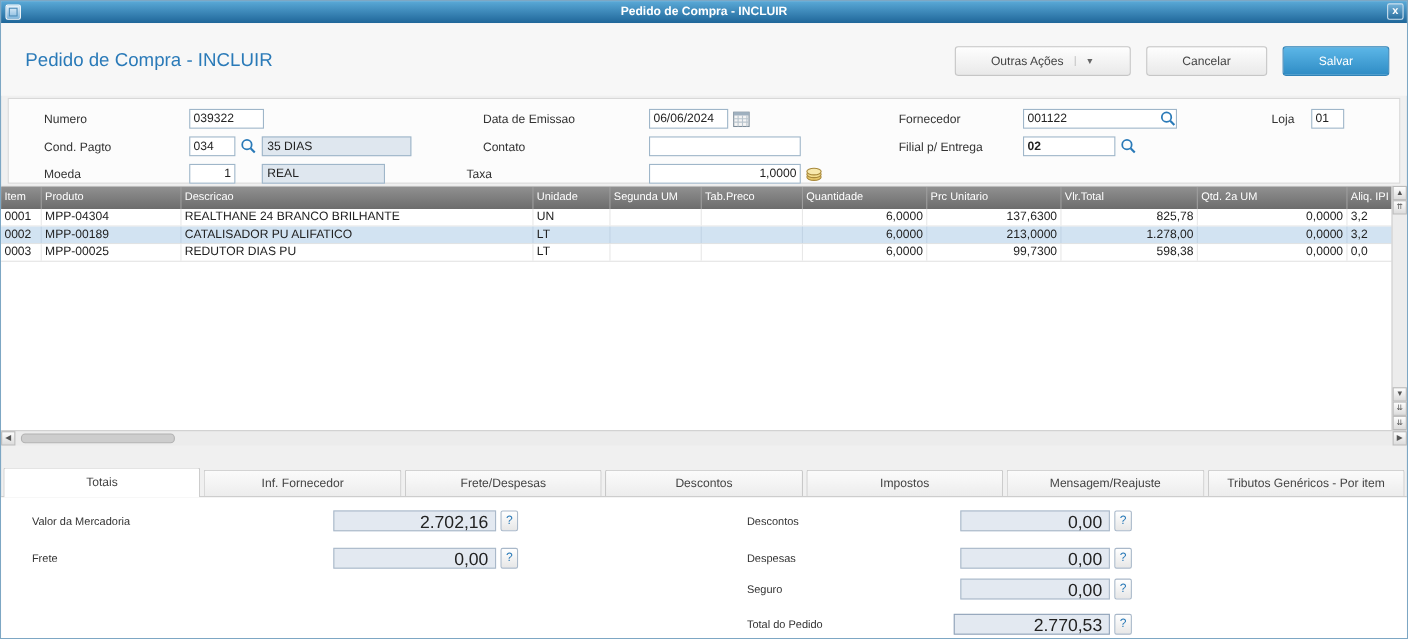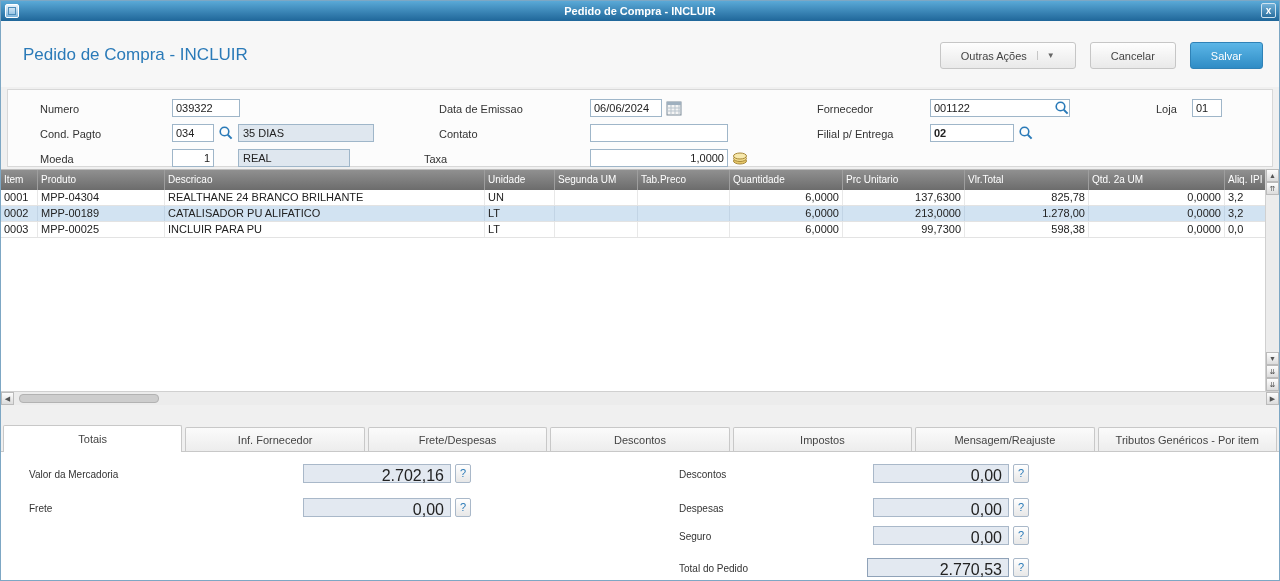--- a/index.html
+++ b/index.html
@@ -16,21 +16,21 @@
   .close-btn { position:absolute; right:3px; top:2px; width:15px; height:15px;
     background:linear-gradient(#74b2d9,#2a6f9f); border:1px solid #cfe2ef; border-radius:2px;
     color:#fff; font-size:10px; font-weight:bold; line-height:13px; text-align:center; cursor:pointer; }
 
   
   .header { position:absolute; top:20px; left:0; right:0; height:66px; background:#f7f7f7; }
   .page-title { position:absolute; left:22px; top:24px; font-size:17px; color:#2a7ab8; font-weight:500; }
   .header-buttons { position:absolute; right:16px; top:21px; display:flex; gap:14px; }
   .btn { height:27px; border:1px solid #c6c6c6; border-radius:3px;
     background:linear-gradient(#fefefe,#e9e9e9); font-size:11px; color:#444;
-    padding:0 20px; display:flex; align-items:center; cursor:pointer; }
+    padding:0 32px; display:flex; align-items:center; cursor:pointer; }
   .btn-split .arrow { margin-left:10px; padding-left:9px; border-left:1px solid #c6c6c6; font-size:8px; color:#666; }
   .btn-primary { background:linear-gradient(#5cb6e7,#2f8cc5); border-color:#2f82b7; color:#fff; }
 
   
   .form-panel { position:absolute; top:88px; left:6px; right:6px; height:78px;
     background:#fcfcfc; border:1px solid #d8d8d8; }
   .lbl { position:absolute; font-size:11px; color:#333; white-space:nowrap; }
   .txt { position:absolute; height:18px; border:1px solid #9fb6c9; background:#fff;
     font-size:11px; padding:0 3px; color:#222; }
   .txt.right { text-align:right; }
@@ -188,21 +188,21 @@
           <div class="cell c5"></div>
           <div class="cell c6 num">6,0000</div>
           <div class="cell c7 num">213,0000</div>
           <div class="cell c8 num">1.278,00</div>
           <div class="cell c9 num">0,0000</div>
           <div class="cell c10">3,2</div>
         </div>
         <div class="grid-row">
           <div class="cell c0">0003</div>
           <div class="cell c1">MPP-00025</div>
-          <div class="cell c2">INCLUIR PARA PU</div>
+          <div class="cell c2">REDUTOR DIAS PU</div>
           <div class="cell c3">LT</div>
           <div class="cell c4"></div>
           <div class="cell c5"></div>
           <div class="cell c6 num">6,0000</div>
           <div class="cell c7 num">99,7300</div>
           <div class="cell c8 num">598,38</div>
           <div class="cell c9 num">0,0000</div>
           <div class="cell c10">0,0</div>
         </div>
       </div>

